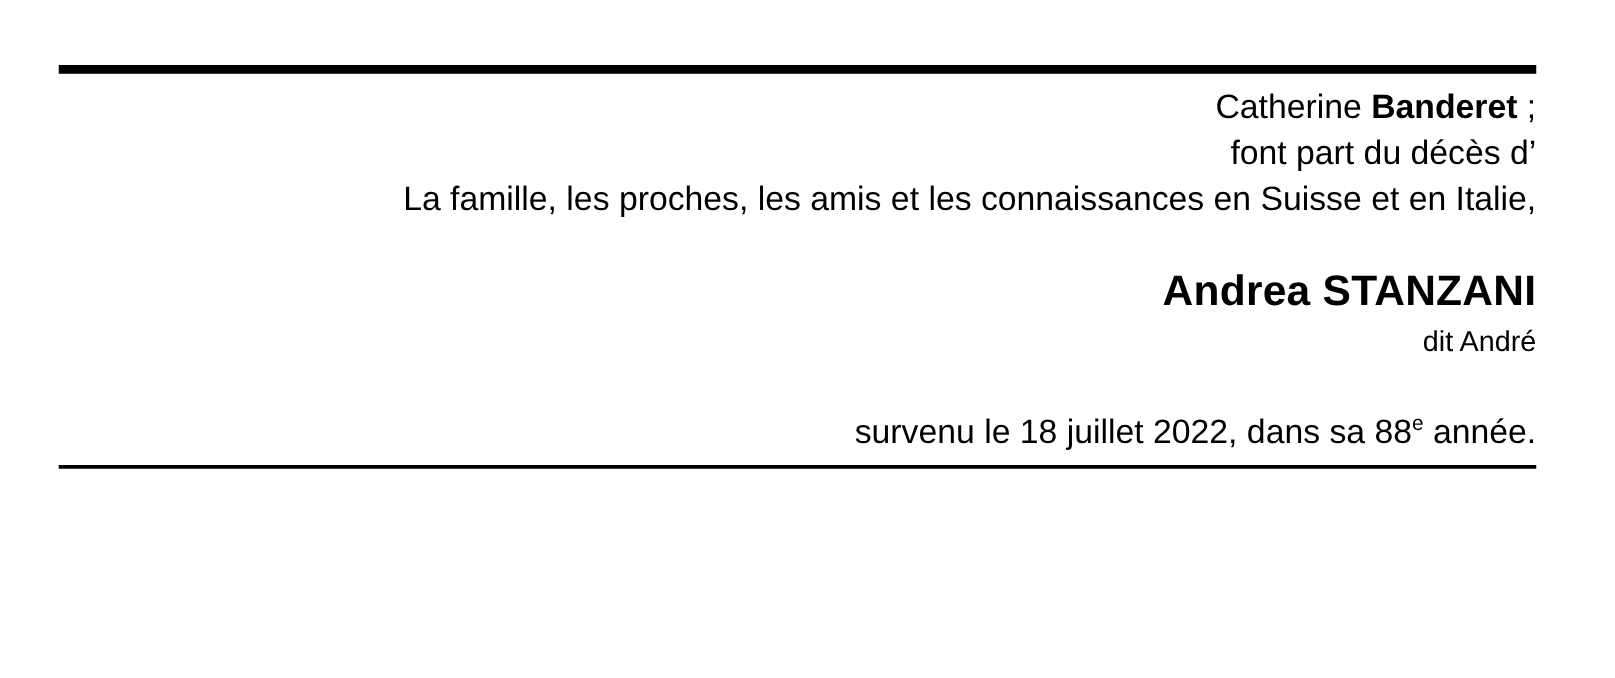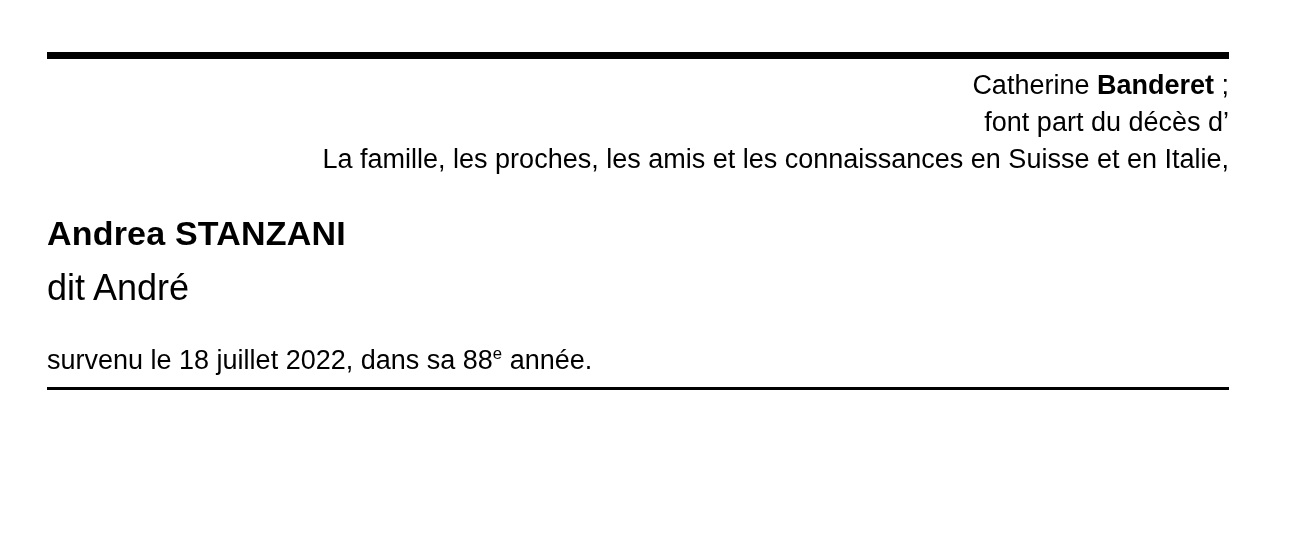--- a/index.html
+++ b/index.html
@@ -38,39 +38,40 @@
     white-space: nowrap;
   }
   .intro .line {
     display: block;
     text-align: right;
   }
   .bold {
     font-weight: bold;
   }
   .deceased-block {
-    text-align: left;
+    text-align: right;
     margin-top: 34px;
   }
   .deceased-name {
     font-size: 34px;
     font-weight: bold;
     letter-spacing: 0.2px;
     line-height: 42px;
   }
   .deceased-alias {
-    font-size: 36px;
+    font-size: 23px;
     line-height: 36px;
-    margin-top: 16px;
+    margin-top: 1px;
   }
   .details {
     margin-top: 36px;
     font-size: 27px;
     line-height: 37px;
     white-space: nowrap;
+    text-align: right;
   }
   .details .line {
     display: block;
   }
   sup {
     font-size: 0.62em;
     vertical-align: super;
     line-height: 0;
   }
 </style>

